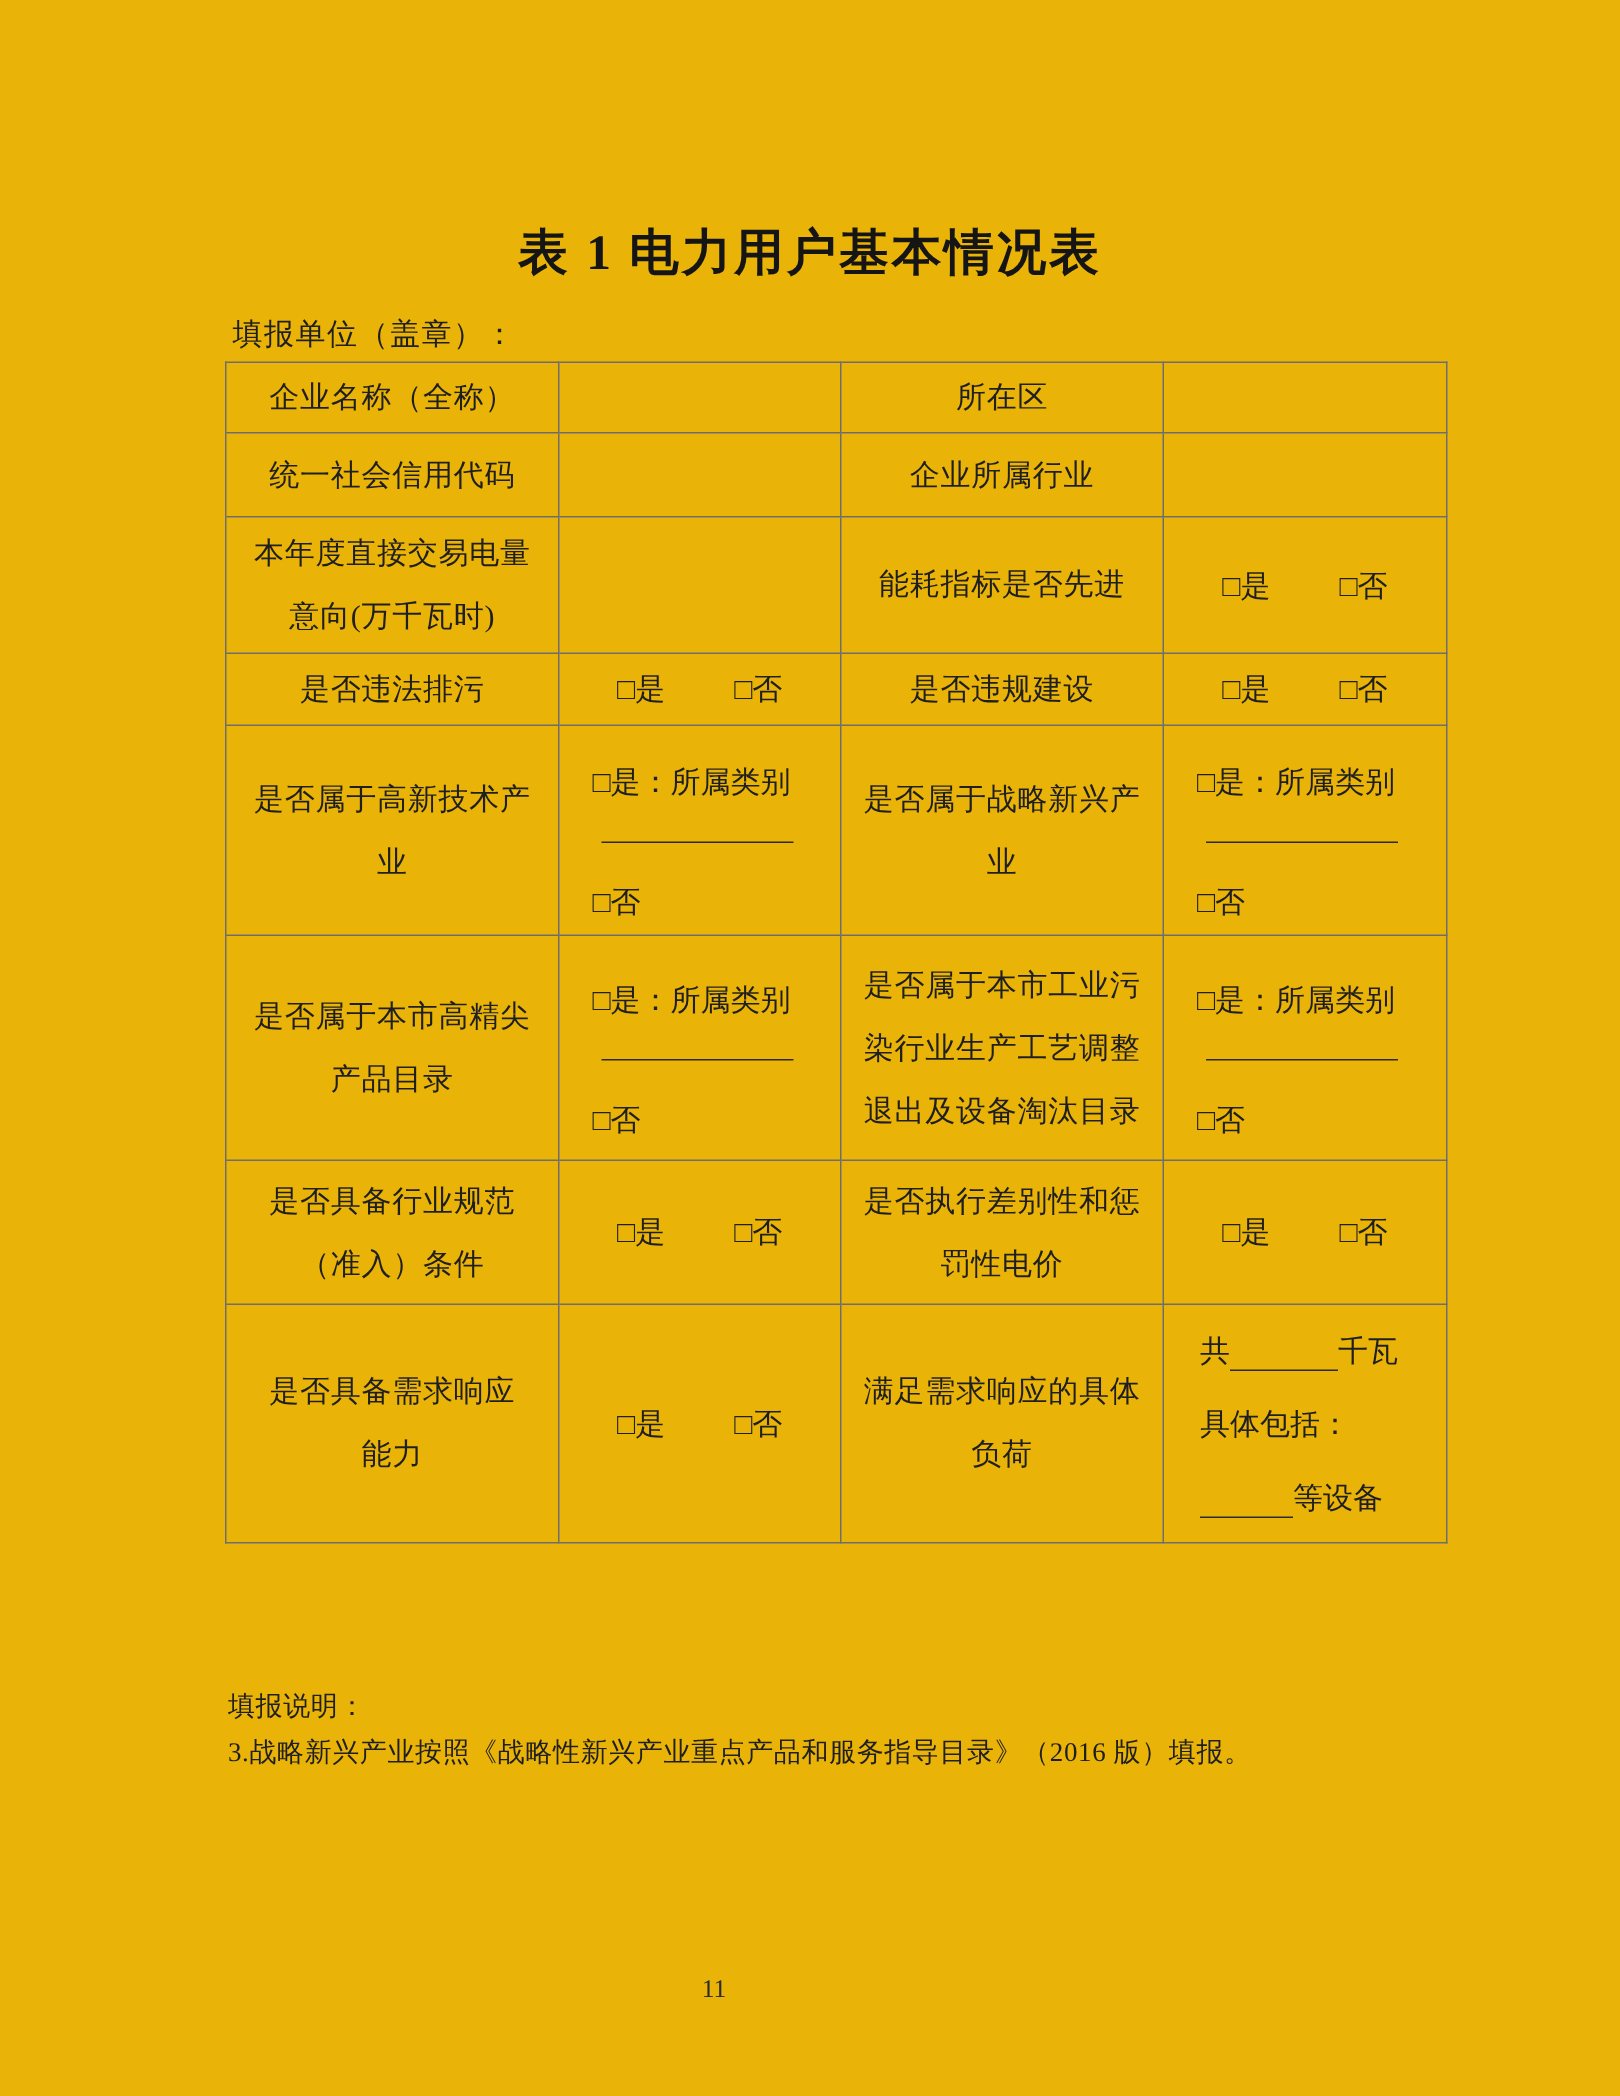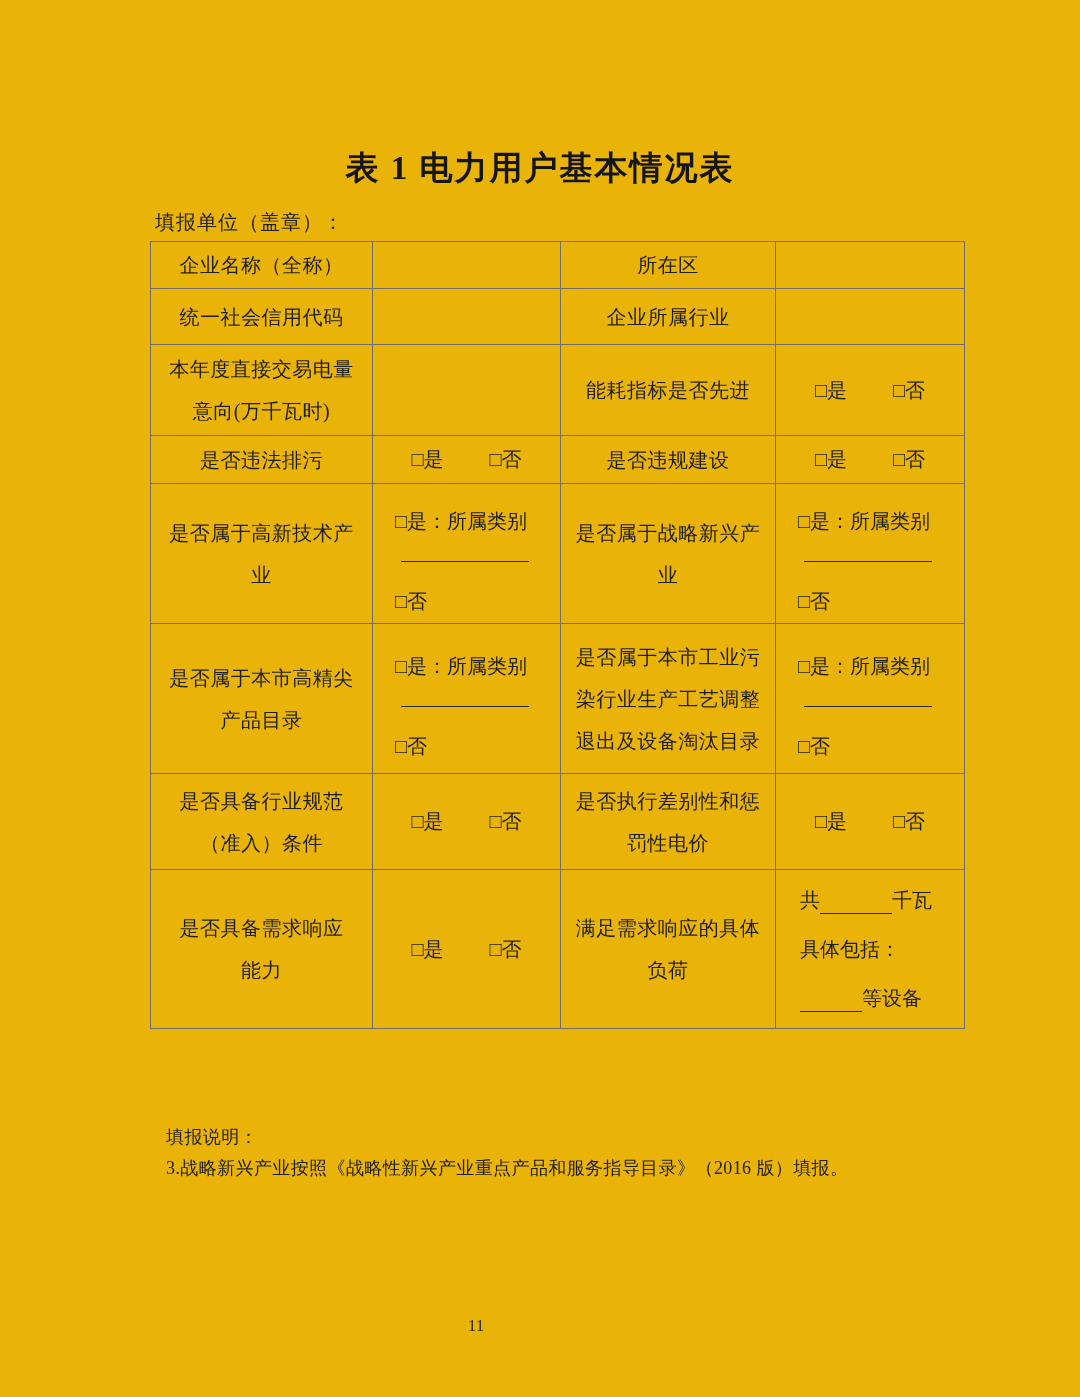--- a/index.html
+++ b/index.html
@@ -36,21 +36,21 @@
   .yc .uline{width:128px;border-bottom:1.6px solid #2a2a2a;margin-left:6px;}
   .demand{
     display:flex;flex-direction:column;align-items:flex-start;
     justify-content:center;gap:22px;padding-left:18px;text-align:left;
   }
   .dl{display:flex;align-items:flex-end;}
   .u-in{display:inline-block;border-bottom:1.6px solid #2a2a2a;height:20px;}
   .u70{width:72px;}
   .u62{width:62px;}
   .notes{
-    position:absolute;left:166px;top:1122px;width:780px;
+    position:absolute;left:152px;top:1122px;width:780px;
     font-size:18px;line-height:30.5px;color:#1f1f1f;letter-spacing:0.4px;
   }
   .pagenum{
     position:absolute;top:1316px;left:0;width:952px;
     text-align:center;font-size:17px;color:#2a2a2a;
   }
 </style>
 </head>
 <body>
 

